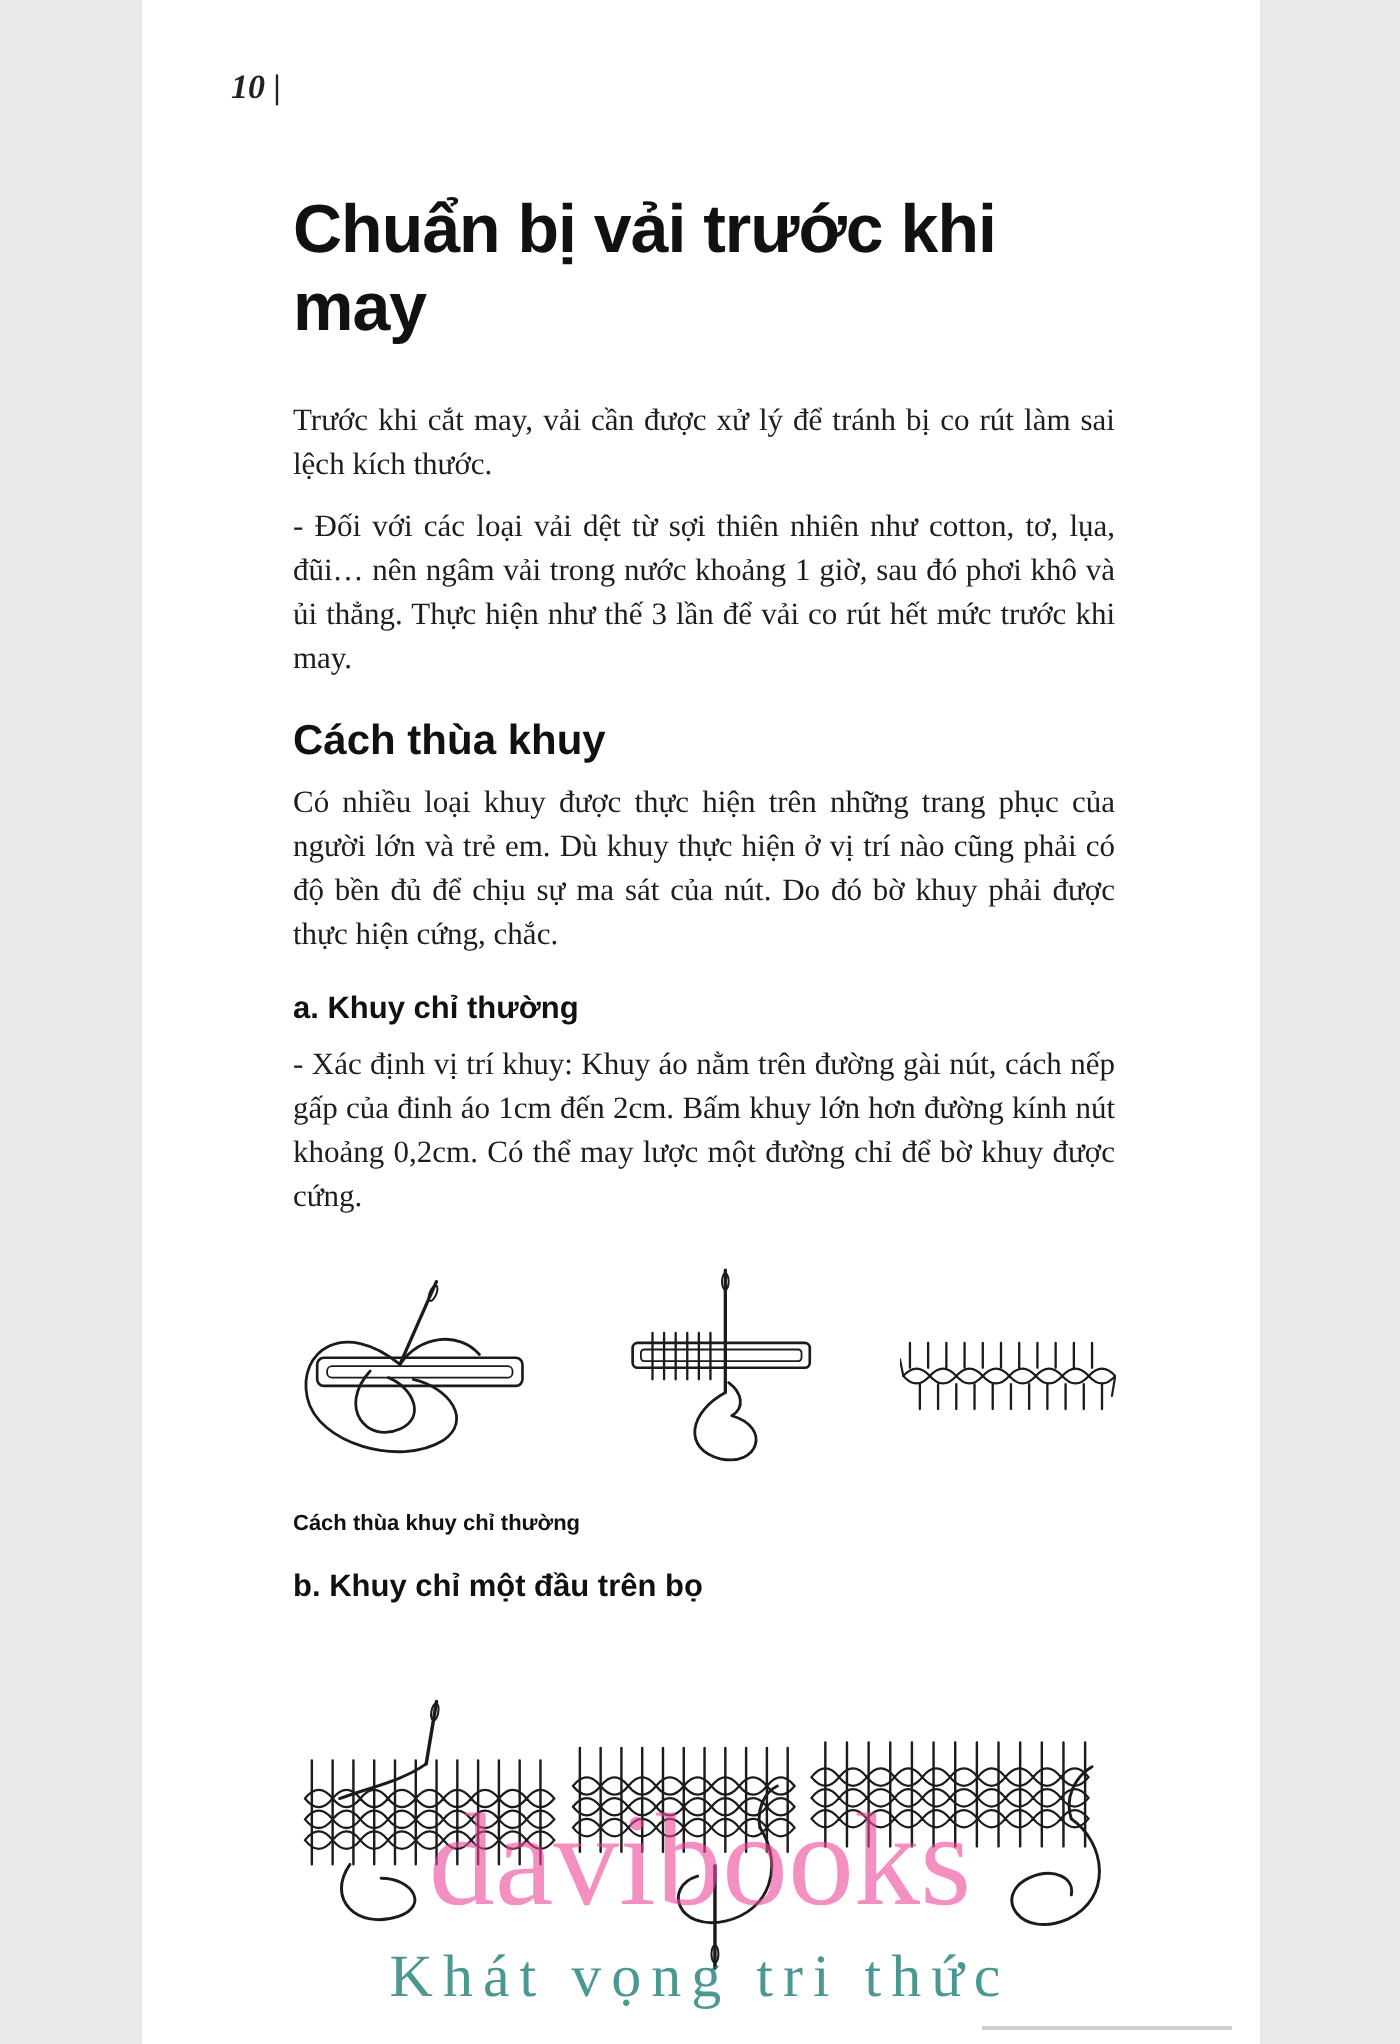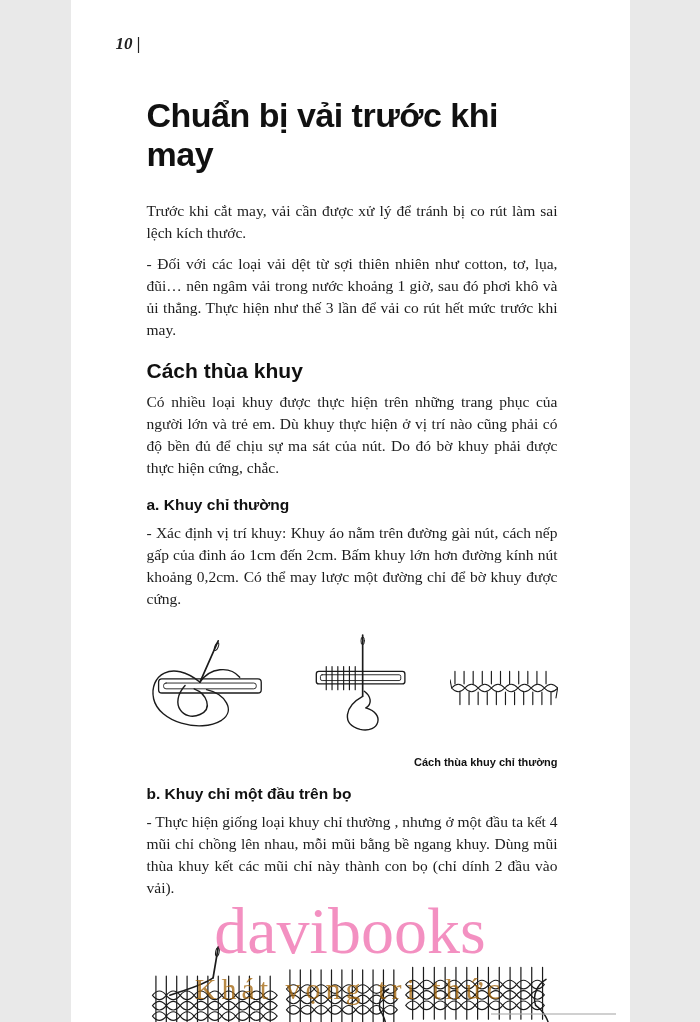--- a/index.html
+++ b/index.html
@@ -29,35 +29,35 @@
   }
   .sub-heading {
     font-family:"Liberation Sans", sans-serif;
     font-size:15.5px; font-weight:700; color:#111; margin:17px 0 8px;
   }
   .figure-row { display:flex; align-items:center; }
   .row1 { justify-content:center; gap:42px; margin-top:12px; }
   .row2 { justify-content:space-between; align-items:flex-start; margin-top:36px; padding:0 2px; }
   .caption {
     font-family:"Liberation Sans", sans-serif;
-    font-size:11px; font-weight:700; text-align:right; margin-top:2px; color:#111;
+    font-size:11px; font-weight:700; text-align:left; margin-top:2px; color:#111;
   }
   svg { display:block; }
   svg path, svg line, svg rect, svg ellipse {
     fill:none; stroke:#1b1b1b; stroke-linecap:round; stroke-linejoin:round;
   }
   .wm-brand {
     position:absolute; top:893px; left:0; right:0; text-align:center;
     font-family:"Liberation Serif", serif; font-size:66px;
     color:#ec4899; opacity:0.6; pointer-events:none;
   }
   .wm-slogan {
     position:absolute; top:972px; left:0; right:0; text-align:center;
     font-family:"Liberation Serif", serif; font-size:30px; letter-spacing:5px;
-    color:#a16207; opacity:0.75; pointer-events:none;
+    color:#0f766e; opacity:0.75; pointer-events:none;
   }
   .wm-underline {
     position:absolute; top:1013px; left:420px; width:125px; height:2px;
     background:#b0b0b0; opacity:0.6; pointer-events:none;
   }
 </style>
 </head>
 <body>
 
 <div class="page">
@@ -105,21 +105,20 @@
         <path stroke-width="1.3" d="M2,28q8,-9 16,0q8,-9 16,0q8,-9 16,0q8,-9 16,0q8,-9 16,0q8,-9 16,0q8,-9 16,0q8,-9 16,0M2,28q8,9 16,0q8,9 16,0q8,9 16,0q8,9 16,0q8,9 16,0q8,9 16,0q8,9 16,0q8,9 16,0"></path>
         <line x1="2" y1="28" x2="0" y2="18" stroke-width="1.3"></line>
         <line x1="130" y1="28" x2="128" y2="40" stroke-width="1.3"></line>
       </svg>
 
     </div>
 
     <div class="caption">Cách thùa khuy chỉ thường</div>
 
     <h3 class="sub-heading">b. Khuy chỉ một đầu trên bọ</h3>
-    <p class="body-p">- Thực hiện giống loại khuy chỉ thường , nhưng ở một đầu ta kết 4 mũi chỉ chồng lên nhau, mỗi mũi bằng bề ngang khuy. Dùng mũi thùa khuy kết các mũi chỉ này thành con bọ (chỉ dính 2 đầu vào vải).</p>
 
     <div class="figure-row row2">
 
       <svg width="155" height="150" viewBox="0 0 155 150" role="img">
         <path stroke-width="1.4" d="M8,36V96M20,36V96M32,36V96M44,36V96M56,36V96M68,36V96M80,36V96M92,36V96M104,36V96M116,36V96M128,36V96M140,36V96"></path>
         <path stroke-width="1.3" d="M4,58q8,-10 16,0q8,-10 16,0q8,-10 16,0q8,-10 16,0q8,-10 16,0q8,-10 16,0q8,-10 16,0q8,-10 16,0q8,-10 16,0M4,58q8,10 16,0q8,10 16,0q8,10 16,0q8,10 16,0q8,10 16,0q8,10 16,0q8,10 16,0q8,10 16,0q8,10 16,0M4,70q8,-10 16,0q8,-10 16,0q8,-10 16,0q8,-10 16,0q8,-10 16,0q8,-10 16,0q8,-10 16,0q8,-10 16,0q8,-10 16,0M4,70q8,10 16,0q8,10 16,0q8,10 16,0q8,10 16,0q8,10 16,0q8,10 16,0q8,10 16,0q8,10 16,0q8,10 16,0M4,82q8,-10 16,0q8,-10 16,0q8,-10 16,0q8,-10 16,0q8,-10 16,0q8,-10 16,0q8,-10 16,0q8,-10 16,0q8,-10 16,0M4,82q8,10 16,0q8,10 16,0q8,10 16,0q8,10 16,0q8,10 16,0q8,10 16,0q8,10 16,0q8,10 16,0q8,10 16,0"></path>
         <line x1="80" y1="2" x2="74" y2="38" stroke-width="2"></line>
         <ellipse cx="79" cy="8" rx="2" ry="5" stroke-width="1.2" transform="rotate(10 79 8)"></ellipse>
         <path d="M74,38 C60,48 40,52 24,58" stroke-width="1.7"></path>
         <path d="M30,96 C16,116 34,134 58,126 C76,120 66,104 48,104" stroke-width="1.7"></path>

